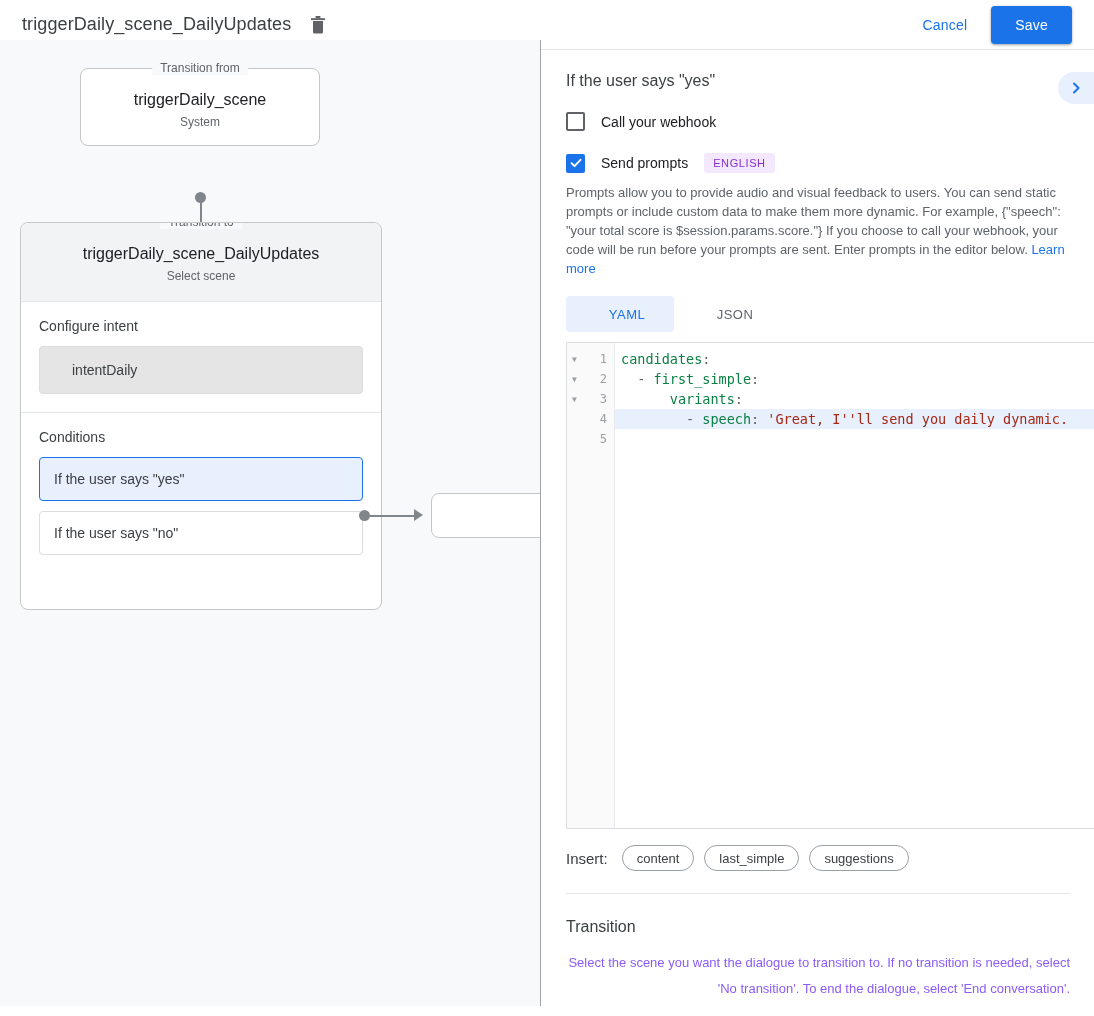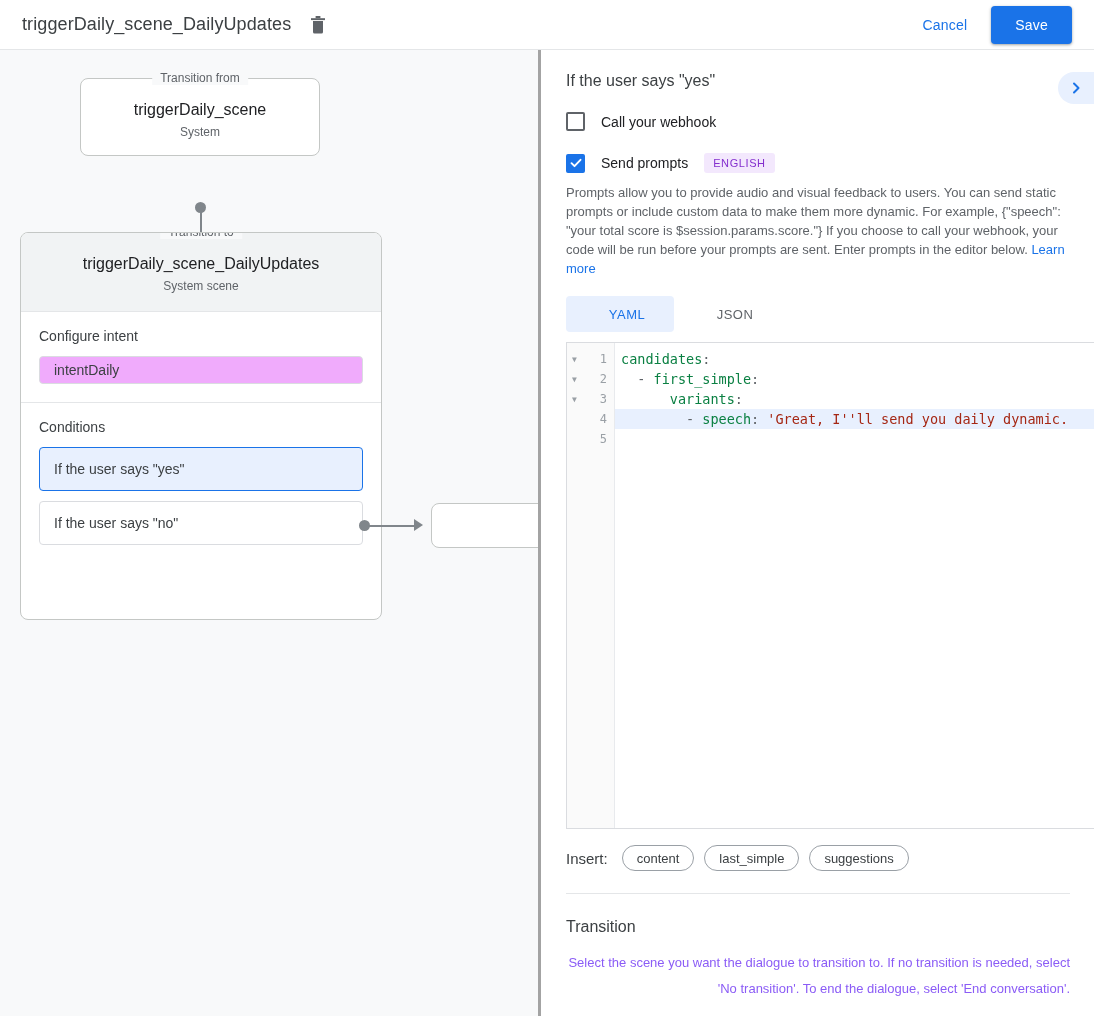--- a/index.html
+++ b/index.html
@@ -35,22 +35,22 @@
   .save-btn {
     margin-left:10px; margin-right:22px;
     background:#1a73e8; color:#fff; border:none; font-family:inherit;
     font-size:14px; font-weight:500; letter-spacing:.2px;
     padding:0 24px; height:38px; border-radius:4px; cursor:pointer;
     box-shadow:0 1px 2px rgba(60,64,67,.3), 0 1px 3px 1px rgba(60,64,67,.15);
   }
 
   
   .canvas {
-    position:absolute; left:0; top:50px; width:541px; height:966px;
-    background:#f8f9fa; border-right:3px solid #a3a3a3; overflow:hidden;
+    position:absolute; left:0; top:40px; width:541px; height:966px;
+    background:#f8f9fa; border-right:1px solid #a3a3a3; overflow:hidden;
   }
   .fieldset {
     position:absolute; border:1px solid #c4c7c5; border-radius:8px;
   }
   .fieldset-legend {
     position:absolute; top:-8px; left:50%; transform:translateX(-50%);
     background:#f8f9fa; padding:0 8px; font-size:12px; color:#5f6368;
     white-space:nowrap;
   }
   
@@ -83,23 +83,23 @@
     background:#fff; overflow:hidden;
   }
   .node-to-head {
     background:#f1f3f4; padding:22px 0 18px 0; border-bottom:1px solid #e4e6e8;
   }
   .node-to-head .node-title { margin-top:0; font-size:16px; }
   .section { padding:16px 18px 18px 18px; }
   .section-label { font-size:14px; color:#3c4043; margin-bottom:12px; }
   .section-divider { height:1px; background:#e4e6e8; }
   .field-box {
-    border:1px solid #dadce0; border-radius:4px; height:28px;
-    display:flex; align-items:center; padding:0 14px;
-    font-size:14px; color:#3c4043; background:#f0abfc; cursor:pointer;
+    border:1px solid #dadce0; border-radius:4px; height:48px;
+    display:flex; align-items:center; padding:0 32px;
+    font-size:14px; color:#3c4043; background:#e5e5e5; cursor:pointer;
   }
   .cond-box {
     border:1px solid #dadce0; border-radius:4px; height:44px;
     display:flex; align-items:center; padding:0 14px;
     font-size:14px; color:#3c4043; background:#fff; cursor:pointer;
     margin-bottom:10px;
   }
   .cond-box.selected {
     background:#e8f0fe; border:1.5px solid #1a73e8;
   }
@@ -247,21 +247,21 @@
     </div>
 
     <div class="conn-dot"></div>
     <div class="conn-line"></div>
     <div class="conn-arrow"></div>
 
     <div class="fieldset node-to">
       <div class="fieldset-legend">Transition to</div>
       <div class="node-to-head">
         <div class="node-title">triggerDaily_scene_DailyUpdates</div>
-        <div class="node-sub">System scene</div>
+        <div class="node-sub">Select scene</div>
       </div>
 
       <div class="section">
         <div class="section-label">Configure intent</div>
         <div class="field-box">intentDaily</div>
       </div>
       <div class="section-divider"></div>
       <div class="section">
         <div class="section-label">Conditions</div>
         <div class="cond-box selected">If the user says "yes"</div>

